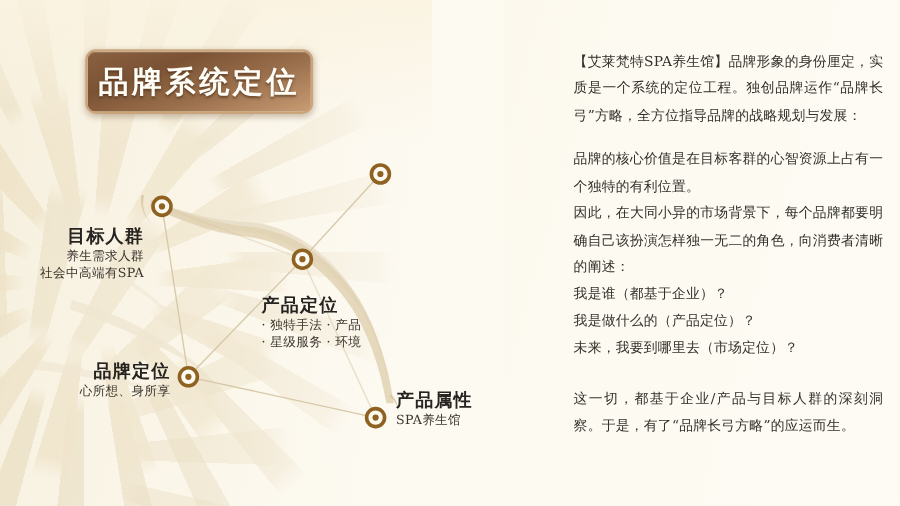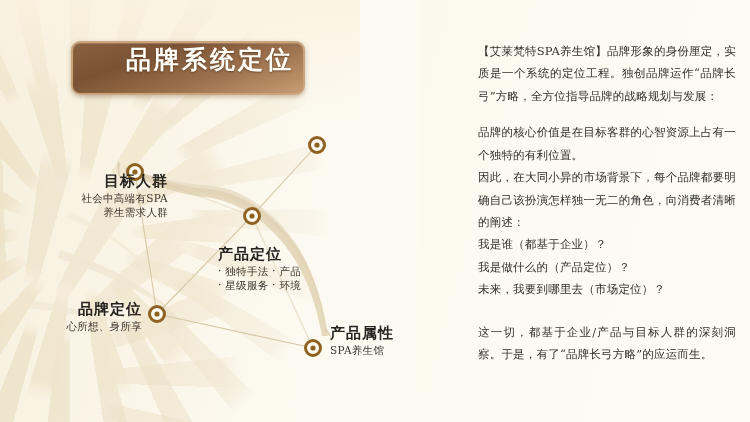--- a/index.html
+++ b/index.html
@@ -54,21 +54,21 @@
     position:absolute;left:0;top:0;width:360px;height:120px;
     background:linear-gradient(180deg, rgba(250,243,225,.9) 0%, rgba(250,243,225,0) 100%);
   }
   
   .title-plate{
     position:absolute;left:71px;top:41px;width:186px;height:50px;
     border-radius:9px;
     background:linear-gradient(160deg,#8a6242 0%,#7b5334 30%,#9a6f4c 62%,#c89c73 100%);
     border:2px solid #caa57c;
     box-shadow:0 2px 5px rgba(110,78,48,.35), inset 0 1px 0 rgba(255,255,255,.18);
-    display:flex;align-items:flex-start;justify-content:center;padding-left:44px;
+    display:flex;align-items:center;justify-content:center;
   }
   .title-plate span{
     color:#fffdf7;font-size:25px;font-weight:bold;letter-spacing:3px;
     font-family:"DejaVu Serif","Liberation Serif",serif;
     text-shadow:0 1px 2px rgba(60,35,15,.55);
   }
   
   #diagram{position:absolute;left:0;top:0;width:470px;height:422px;}
   
   .node{position:absolute;}
@@ -168,24 +168,24 @@
         <circle cx="157" cy="314" r="7.5" fill="#fdfaf1" stroke="#8f6222" stroke-width="3"></circle>
         <circle cx="157" cy="314" r="2.6" fill="#8f6222"></circle>
       </g>
       <g>
         <circle cx="313" cy="348" r="7.5" fill="#fdfaf1" stroke="#8f6222" stroke-width="3"></circle>
         <circle cx="313" cy="348" r="2.6" fill="#8f6222"></circle>
       </g>
     </g>
   </svg>
 
-  <div class="node ta-r" style="left:0;top:172px;width:120px;padding-left:48px;">
+  <div class="node ta-r" style="left:0;top:188px;width:120px;">
     <div class="hd">目标人群</div>
+    <div class="sb">养生需求人群</div>
     <div class="sb">社会中高端有SPA</div>
-    <div class="sb">养生需求人群</div>
   </div>
 
 
   <div class="node ta-l" style="left:218px;top:245px;width:180px;">
     <div class="hd">产品定位</div>
     <div class="sb">· 独特手法 · 产品</div>
     <div class="sb">· 星级服务 · 环境</div>
   </div>
 
   <div class="node ta-r" style="left:0;top:300px;width:142px;">

